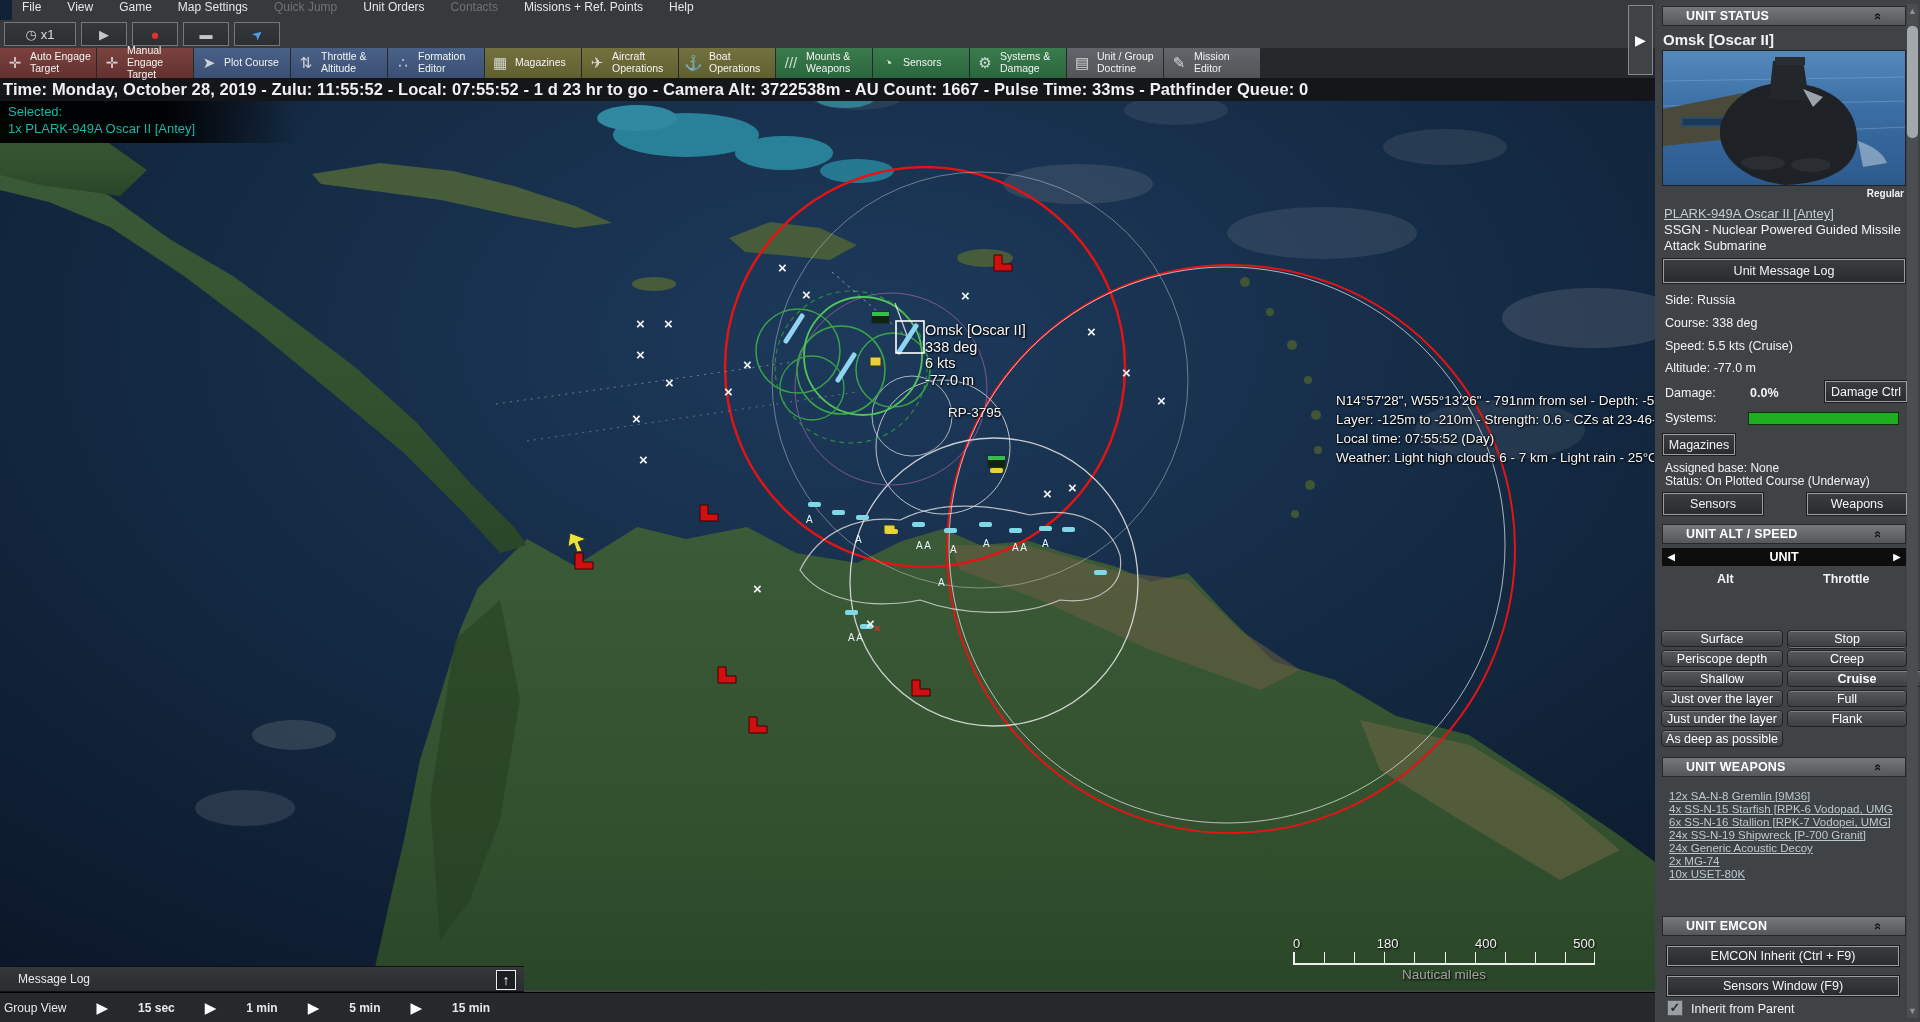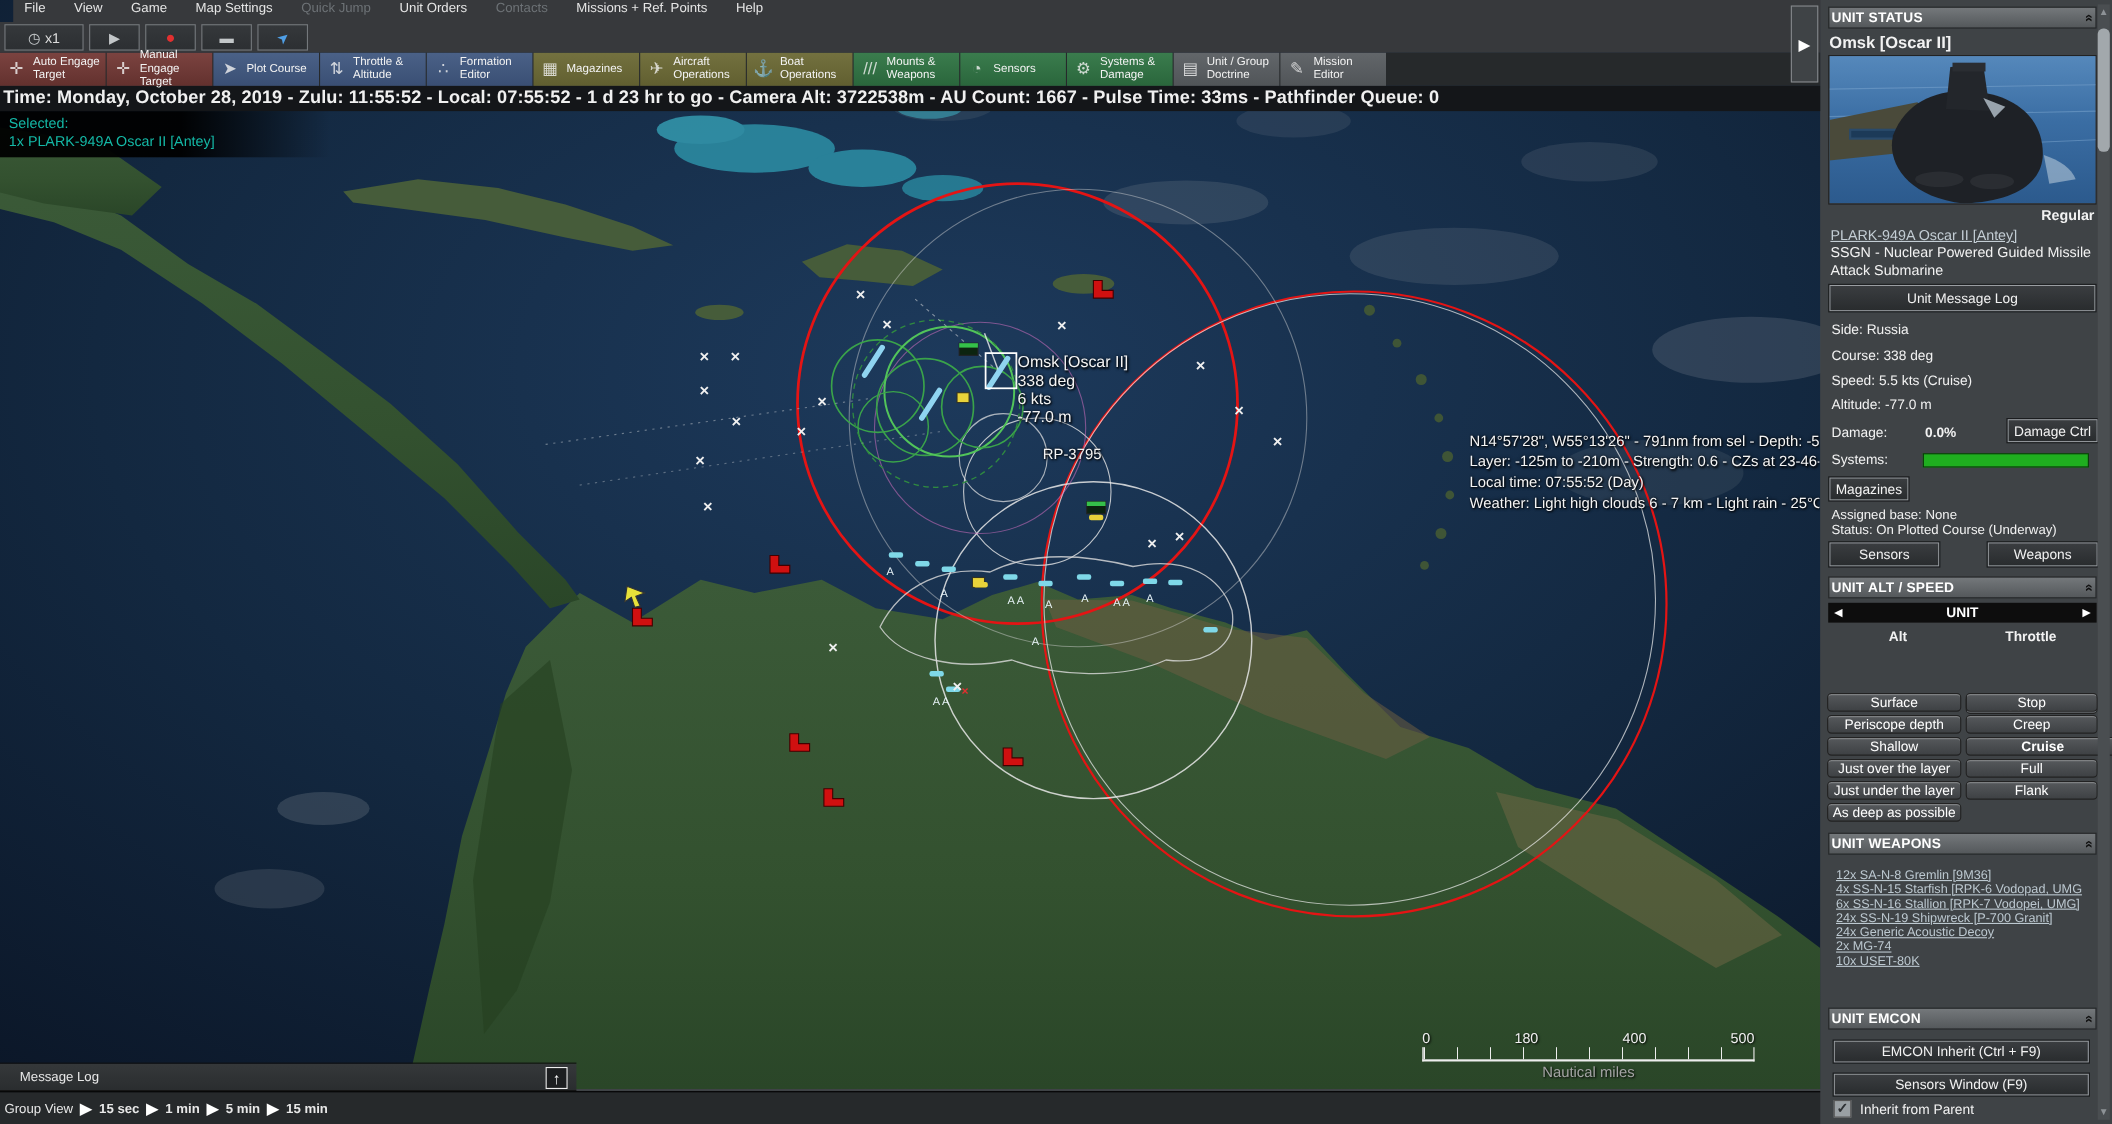--- a/index.html
+++ b/index.html
@@ -57,37 +57,37 @@
   #scalebar .unit { text-align:center; font-size:13.5px; color:#a3a3a3; text-shadow:1px 1px 2px #000; margin-top:2px;}
 
   
   #msglogbar { position:absolute; left:0; top:966px; width:524px; height:26px; z-index:20;
                background:linear-gradient(#35383a,#2a2d2f); border-top:1px solid #111; border-bottom:1px solid #111;
                display:flex; align-items:center; }
   #msglogbar .lbl { font-size:12px; color:#e8e8e8; margin-left:18px; }
   #msglog-open { position:absolute; right:8px; top:3px; width:20px; height:20px; border:1px solid #eee;
                  background:#1c1e20; color:#fff; font-size:14px; display:flex; align-items:center; justify-content:center; }
   #bottombar { position:absolute; left:0; top:992px; width:1655px; height:30px; background:#26292b;
-               border-top:1px solid #000; z-index:20; display:flex; align-items:center; gap:6px;
+               border-top:1px solid #000; z-index:20; display:flex; align-items:center; gap:30px;
                padding-left:4px; font-size:12px; color:#e8e8e8; }
   #bottombar .arrow { color:#fff; font-size:15px; }
   #bottombar .step { font-weight:bold; }
 
   
   #side-toggle { position:absolute; left:1628px; top:5px; width:25px; height:70px; z-index:30;
                  background:#3f4346; border:1px solid #85898c; color:#fff; font-size:14px;
                  display:flex; align-items:center; justify-content:center; }
 
   
   #sidebar { position:absolute; left:1655px; top:0; width:265px; height:1022px; background:#3f4346; z-index:40;
              font-size:12.5px; }
   .panel-hdr { position:absolute; left:7px; width:244px; height:20px;
                background:linear-gradient(#74787b,#54585b); border:1px solid #26282a;
                display:flex; align-items:center; justify-content:space-between;
-               padding:0 2px; font-weight:bold; font-size:12.5px; color:#fff; letter-spacing:.2px;}
+               padding:0 23px; font-weight:bold; font-size:12.5px; color:#fff; letter-spacing:.2px;}
   .chev { transform:rotate(90deg); font-size:13px; font-weight:bold; color:#111; }
   .sb-btn { position:absolute; background:linear-gradient(#3a3d40,#292c2e); border:1px solid #9a9ea2;
             outline:1px solid #1b1d1f; color:#f2f2f2; display:flex; align-items:center; justify-content:center;
             font-size:12.5px; }
   .sb-txt { position:absolute; left:10px; color:#f2f2f2; white-space:nowrap; }
   .rnd-btn { position:absolute; background:linear-gradient(#56595c,#3e4144); border:1px solid #222;
              box-shadow:inset 0 1px 0 rgba(255,255,255,.25); border-radius:4px; color:#fff;
              display:flex; align-items:center; justify-content:center; font-size:12.5px; height:17px; }
   .weap-link { position:absolute; left:14px; color:#bcc8d0; text-decoration:underline; font-size:11.5px;
                white-space:nowrap; width:232px; overflow:hidden; }
@@ -439,21 +439,21 @@
       <path d="M122,134 C70,128 52,96 58,72 C70,40 100,30 130,32 C170,35 196,58 194,92 C192,116 168,132 122,134 Z" fill="#1e2126"></path>
       <path d="M106,48 L110,10 L140,8 L146,50 Z" fill="#23262b"></path>
       <rect x="112" y="6" width="30" height="8" fill="#2a2d32"></rect>
       <path d="M140,38 L160,46 L150,56 Z" fill="#b8c4ce" opacity=".8"></path>
       <ellipse cx="100" cy="112" rx="22" ry="7" fill="#2a2d32"></ellipse>
       <ellipse cx="148" cy="114" rx="20" ry="7" fill="#2a2d32"></ellipse>
       <path d="M195,90 C210,95 220,102 224,112 L200,116 Z" fill="#cddbe6" opacity=".5"></path>
     </svg>
   </div>
 
-  <div class="sb-txt" style="top:188px; left:auto; right:16px; font-weight:bold; font-size:13px;">Regular</div>
+  <div class="sb-txt" style="top:188px; left:auto; right:16px; font-weight:bold; font-size:10px;">Regular</div>
   <div class="sb-txt" style="top:206px; left:9px; font-size:13px; color:#c3cdd4; text-decoration:underline;">PLARK-949A Oscar II [Antey]</div>
   <div class="sb-txt" style="top:222px; left:9px; width:238px; font-size:13px; white-space:normal; line-height:16px;">SSGN - Nuclear Powered Guided Missile Attack Submarine</div>
   <div class="sb-btn" style="left:8px; top:259px; width:242px; height:24px;">
     <span>Unit Message Log</span>
   </div>
 
   <div class="sb-txt" style="top:293px">Side: Russia</div>
   <div class="sb-txt" style="top:316px">Course: 338 deg</div>
   <div class="sb-txt" style="top:339px">Speed: 5.5 kts (Cruise)</div>
   <div class="sb-txt" style="top:361px">Altitude: -77.0 m</div>

